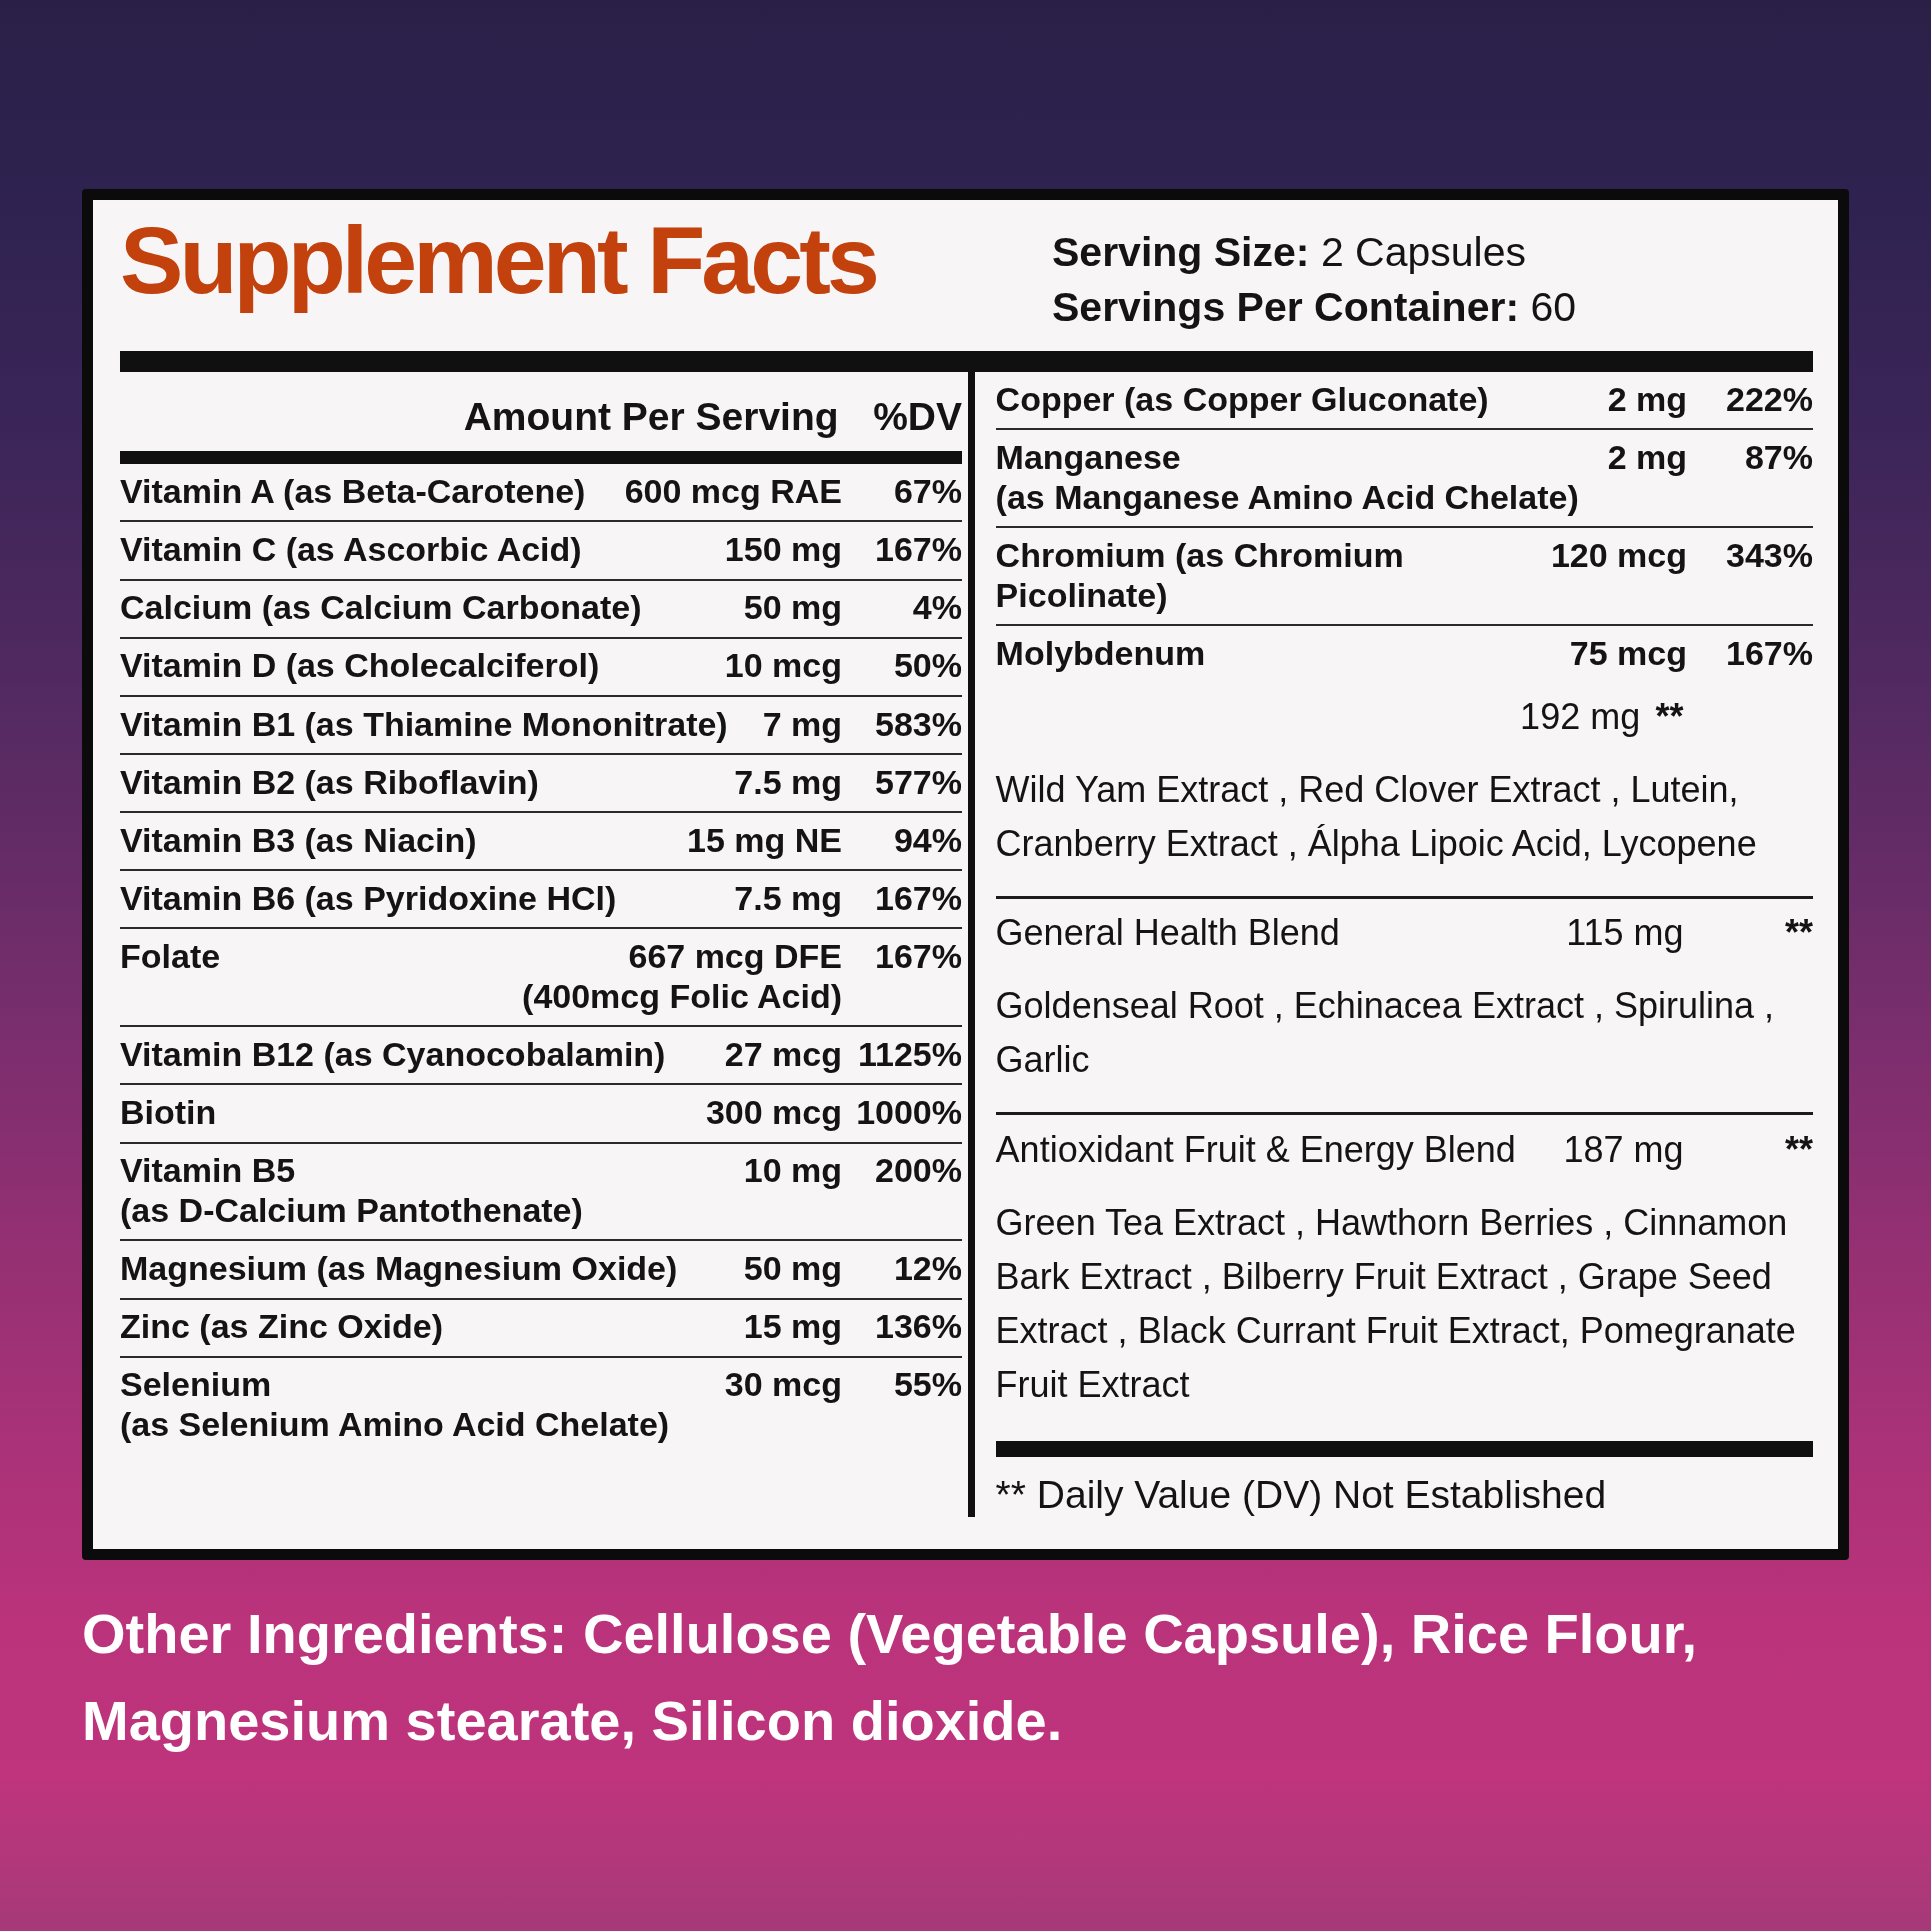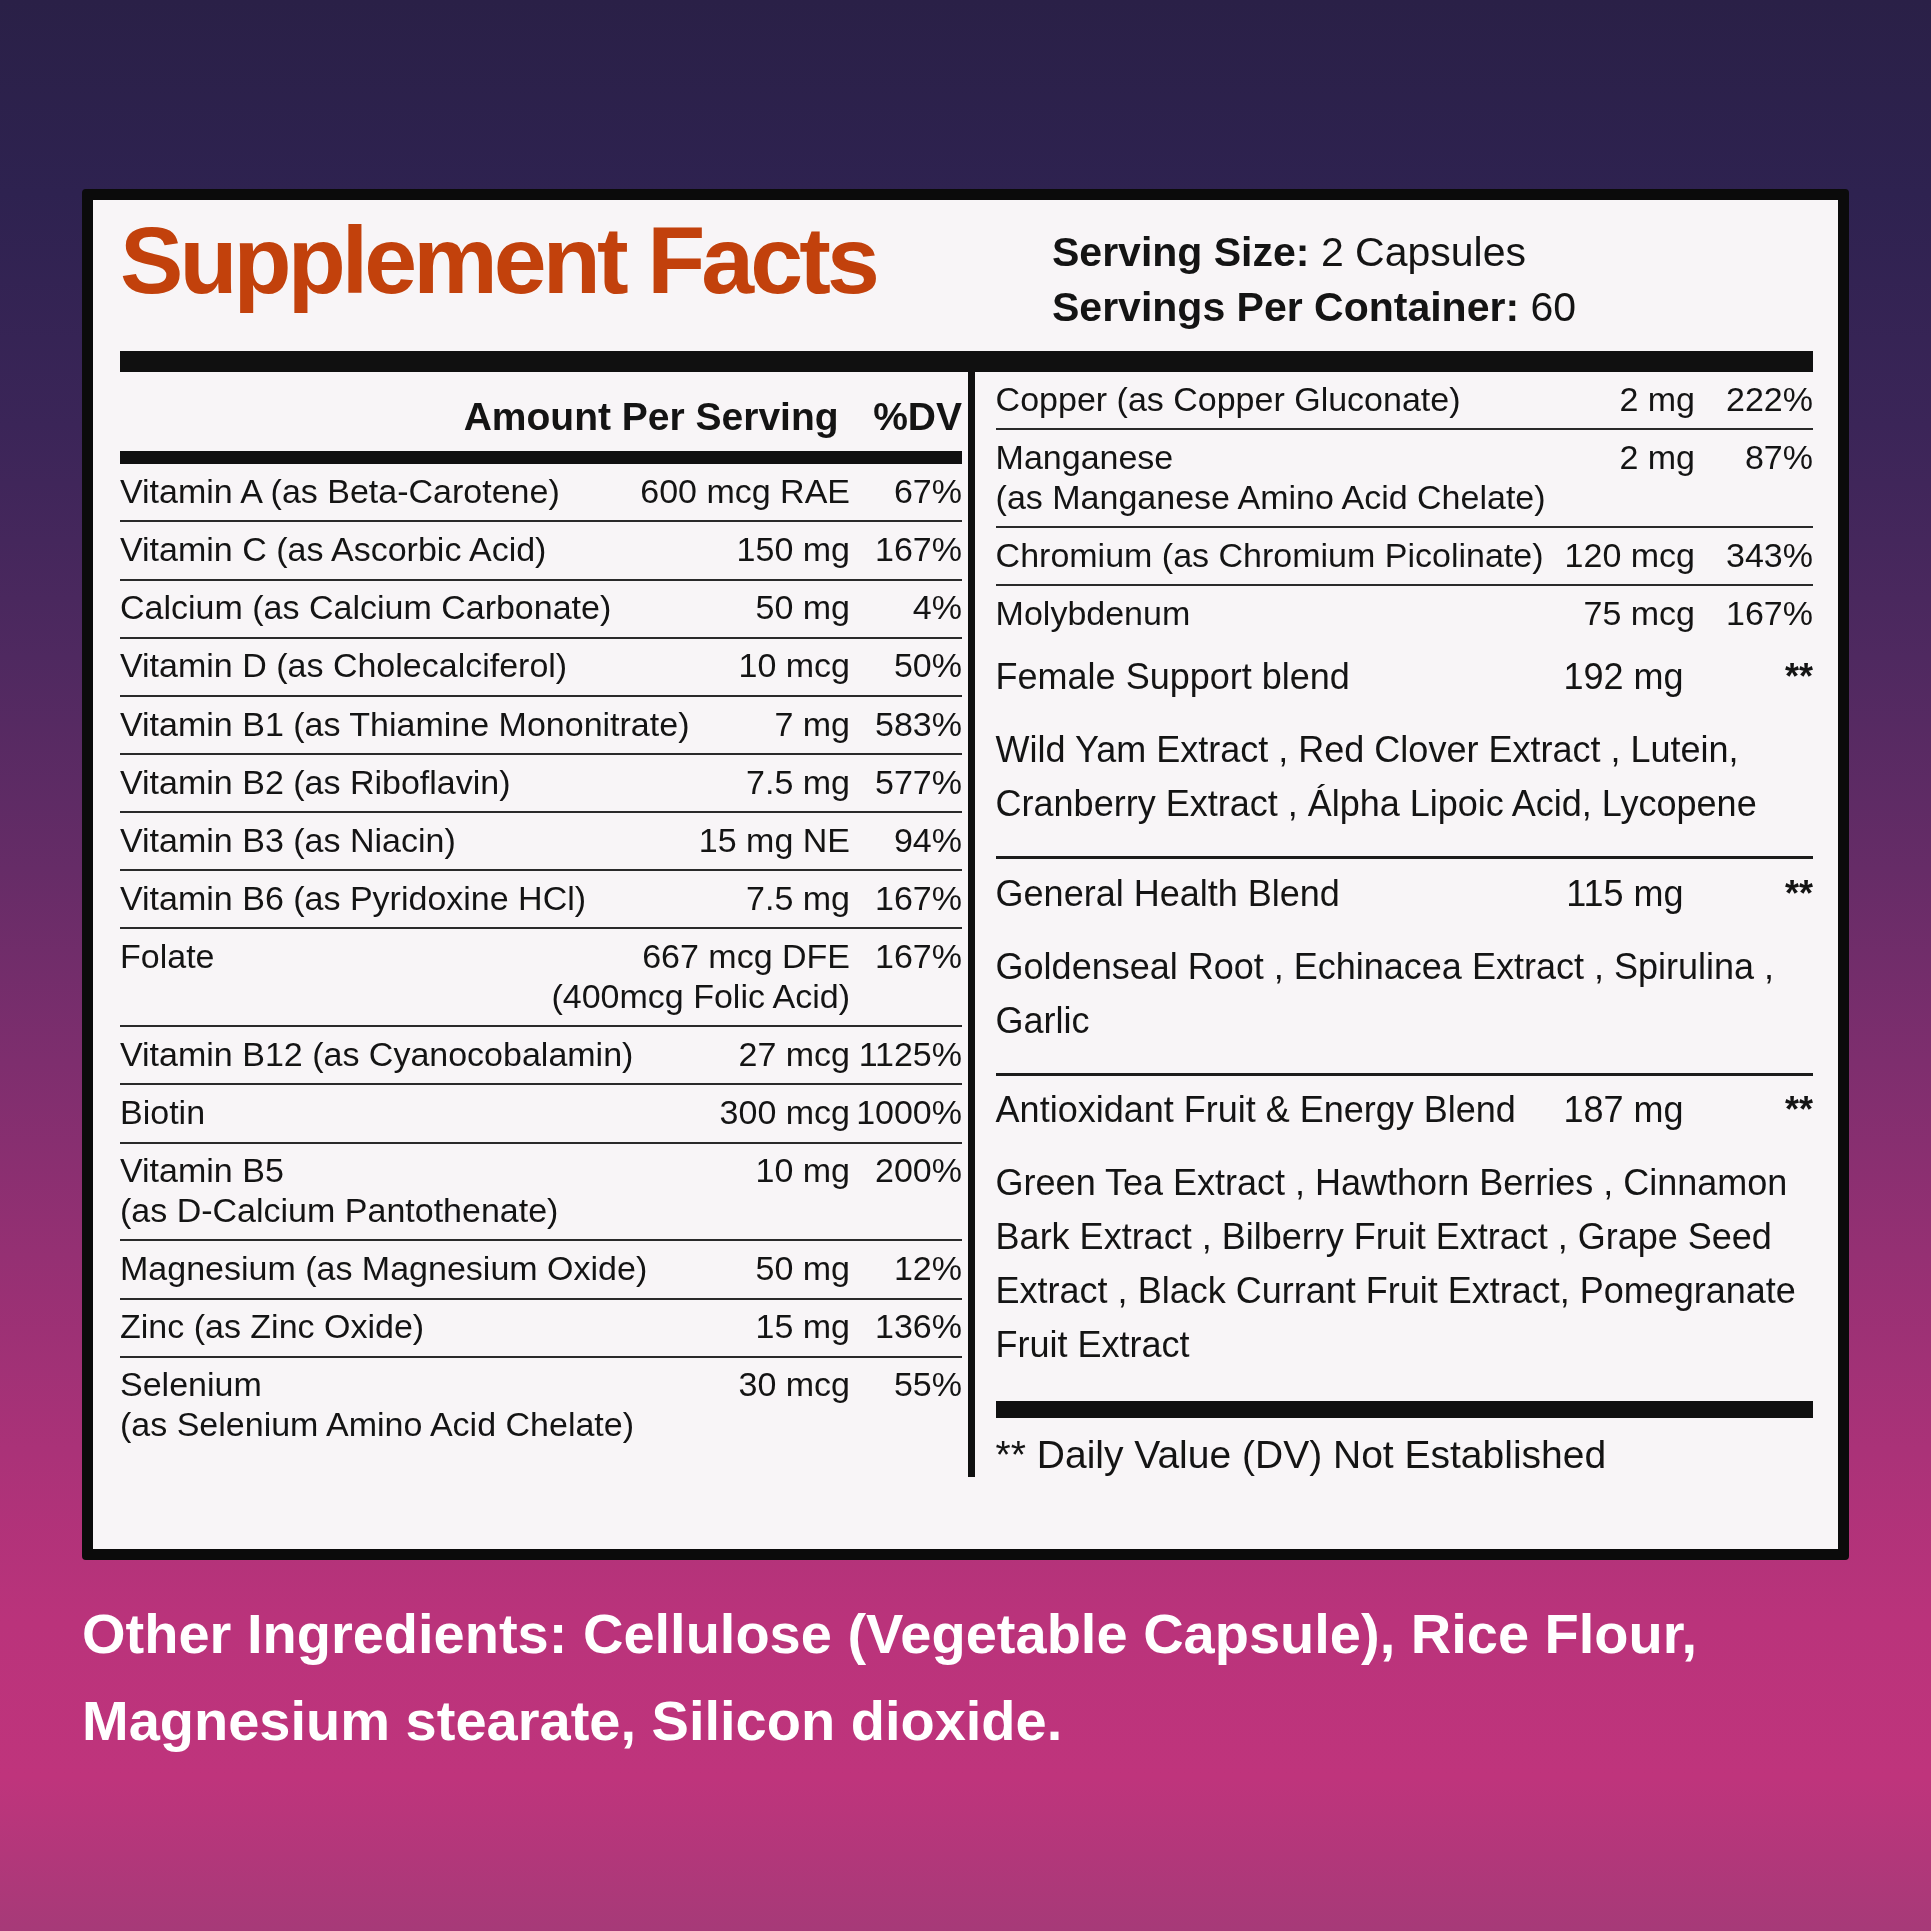--- a/index.html
+++ b/index.html
@@ -48,25 +48,26 @@
   .amount-header{
     display:grid;grid-template-columns:1fr 108px;column-gap:15.4px;
     font-weight:700;font-size:39px;
     padding:23px 0 11.6px 0;
   }
   .amount-header .h-amt{text-align:right;}
   .amount-header .h-dv{text-align:right;}
   .bar-under-header{height:13.5px;background:#101010;}
   
   .row{
-    display:grid;grid-template-columns:1fr max-content 108px;column-gap:4px;
+    display:grid;grid-template-columns:1fr max-content 108px;column-gap:12px;
     align-items:start;
     font-size:34px;line-height:1.17;
     padding:7.7px 0 8.7px 0;
     border-bottom:2.9px solid #2a2a2a;
+    font-weight:bold;
   }
   .rows > .row:last-child{border-bottom:none;}
   .cell.amt{text-align:right;}
   .cell.dv{text-align:right;}
   
   .col-right .row{grid-template-columns:1fr max-content 114px;}
   
   .blend{border-bottom:3.9px solid #1c1c1c;padding-bottom:25px;}
   .blend:last-child{border-bottom:none;}
   .blend-head{
@@ -352,21 +353,20 @@
                 <div>75 mcg</div>
               </div>
               <div class="cell dv">167%</div>
             </div>
           </div>
 
         <div class="blends">
 
             <div class="blend">
               <div class="blend-head">
-                <div class="name">Female Support blend</div>
                 <div class="amt">192 mg</div>
                 <div class="dv">**</div>
               </div>
               <div class="blend-ingredients">Wild Yam Extract , Red Clover Extract , Lutein, Cranberry Extract , Álpha Lipoic Acid, Lycopene</div>
             </div>
 
             <div class="blend">
               <div class="blend-head">
                 <div class="name">General Health Blend</div>
                 <div class="amt">115 mg</div>

